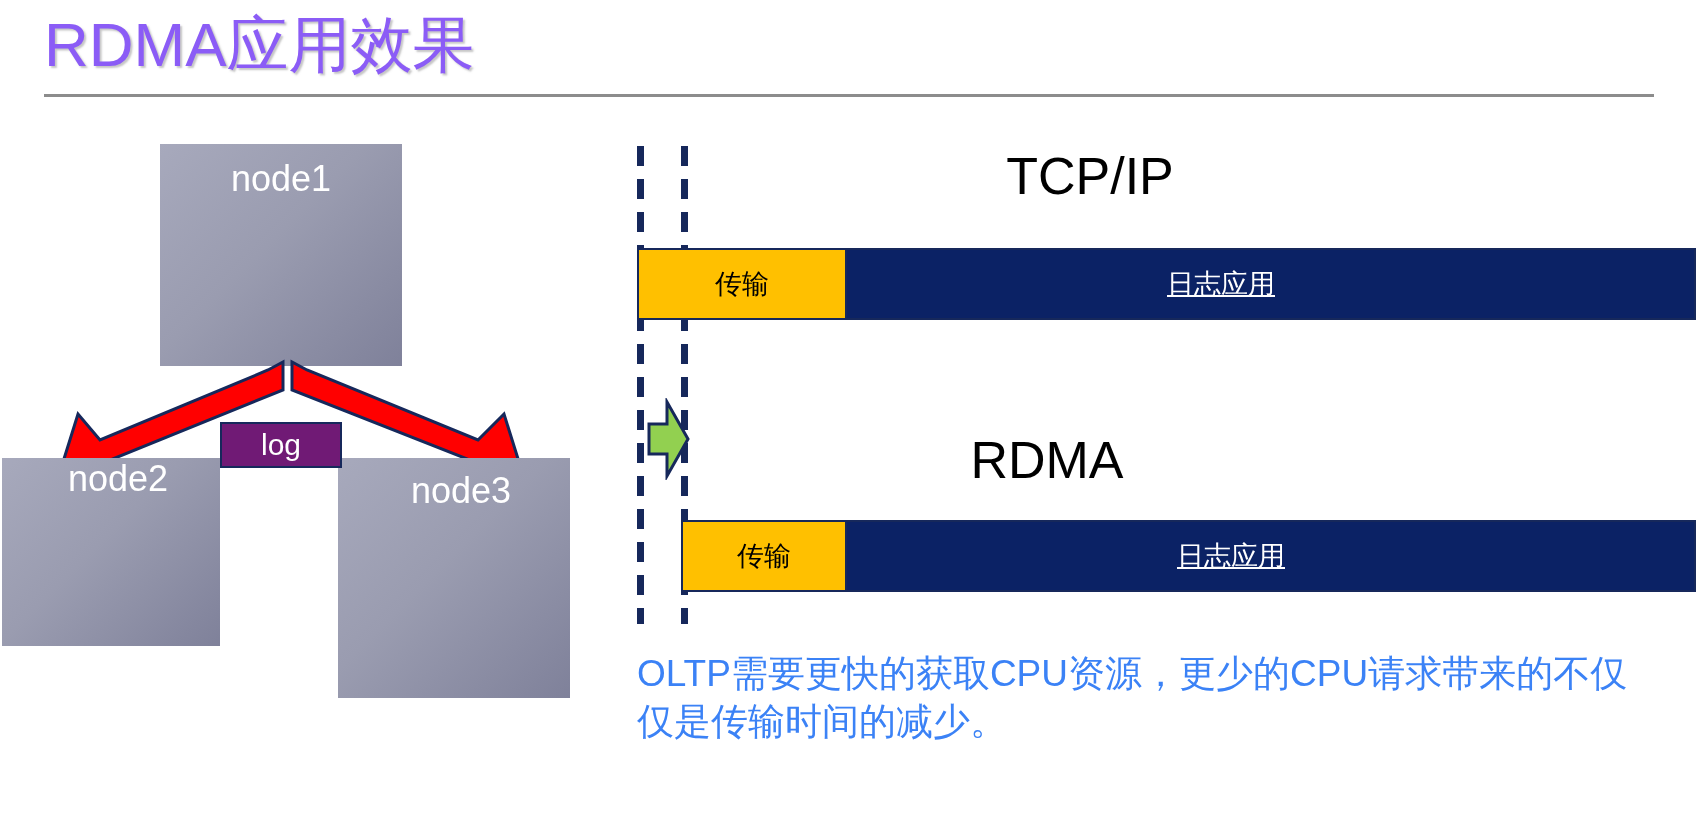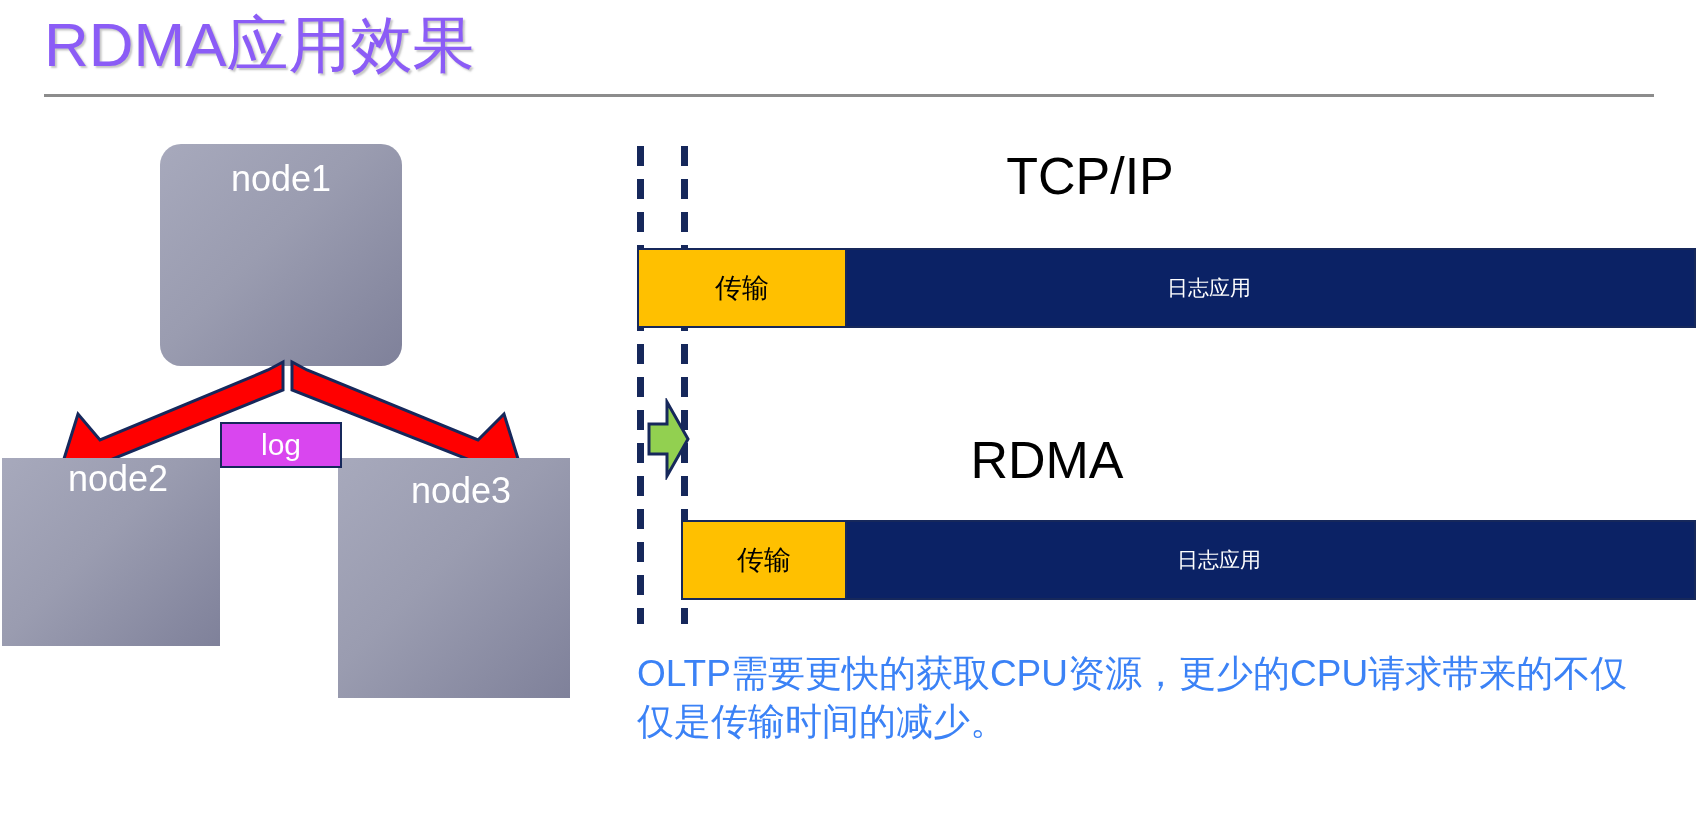--- a/index.html
+++ b/index.html
@@ -45,21 +45,20 @@
     font-size: 36px;
     text-align: center;
     box-sizing: border-box;
   }
   #node1-box {
     left: 160px;
     top: 144px;
     width: 242px;
     height: 222px;
     padding-top: 14px;
-    border-radius: 21px;
   }
   #node2-box {
     left: 2px;
     top: 458px;
     width: 218px;
     height: 188px;
   }
   #node3-box {
     left: 338px;
     top: 458px;
@@ -69,21 +68,21 @@
   }
   #node2-box .node-label { margin-left: 14px; }
   #node3-box .node-label { margin-left: 14px; }
 
   #log-box {
     position: absolute;
     left: 220px;
     top: 422px;
     width: 122px;
     height: 46px;
-    background: #d946ef;
+    background: #701a75;
     border: 2px solid #16285B;
     box-sizing: border-box;
     color: #ffffff;
     font-size: 30px;
     line-height: 42px;
     text-align: center;
   }
 
   #arrows-svg {
     position: absolute;
@@ -113,21 +112,21 @@
     font-size: 52px;
     color: #000000;
     text-align: center;
     white-space: nowrap;
   }
   #tcpip-label { left: 880px; top: 146px; width: 420px; }
   #rdma-label  { left: 837px; top: 430px; width: 420px; }
 
   .timing-bar {
     position: absolute;
-    height: 80px;
+    height: 72px;
     border: 2px solid #16285B;
     box-sizing: border-box;
     display: flex;
     align-items: stretch;
   }
   #tcpip-bar { left: 637px; top: 248px; width: 1059px; }
   #rdma-bar  { left: 681px; top: 520px; width: 1015px; }
 
   .seg-transfer {
     background: #FFC000;
@@ -138,25 +137,26 @@
     justify-content: center;
     box-sizing: border-box;
     border-right: 2px solid #16285B;
   }
   #tcpip-bar .seg-transfer { width: 208px; }
   #rdma-bar  .seg-transfer { width: 164px; }
 
   .seg-apply {
     background: #0B2265;
     color: #ffffff;
-    font-size: 21px;
+    font-size: 27px;
     flex: 1 1 auto;
     display: flex;
     align-items: center;
     justify-content: center;
+    text-decoration: underline;
   }
   #tcpip-bar .seg-apply { justify-content: flex-start; padding-left: 320px; }
   #rdma-bar  .seg-apply { justify-content: flex-start; padding-left: 330px; }
 
   #green-arrow {
     position: absolute;
     left: 645px;
     top: 398px;
     width: 46px;
     height: 82px;

